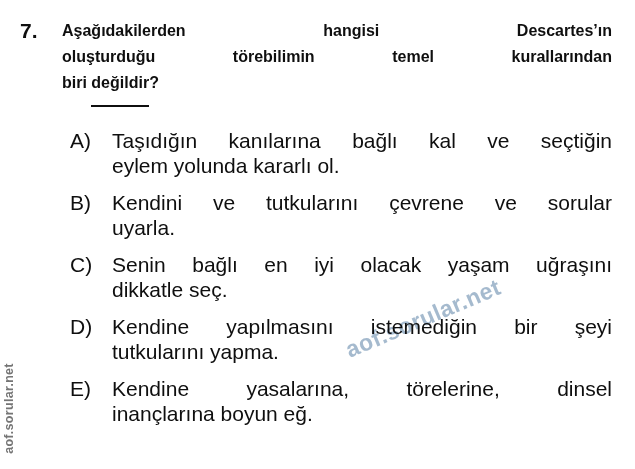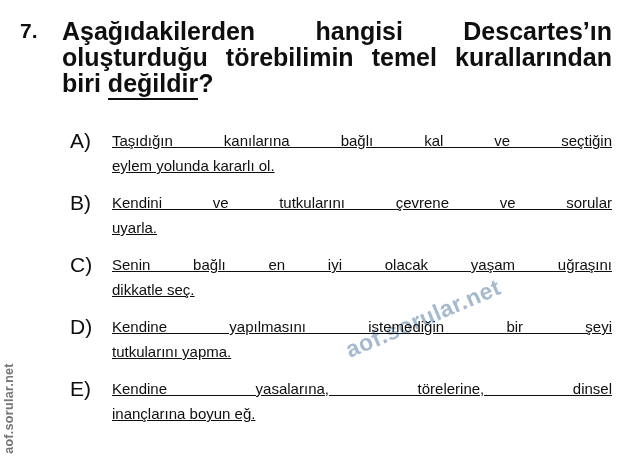--- a/index.html
+++ b/index.html
@@ -55,50 +55,49 @@
   .q-num {
     flex: 0 0 42px;
     width: 42px;
     font-size: 21px;
     font-weight: bold;
     line-height: 26px;
   }
   .q-text {
     flex: 0 0 550px;
     width: 550px;
-    font-size: 25px;
+    font-size: 16px;
     font-weight: bold;
     line-height: 26px;
   }
   .just {
     text-align: justify;
     text-align-last: justify;
   }
   .underlined {
     border-bottom: 2px solid #0f0f0f;
-    padding-bottom: 1px;
+    padding-bottom: 14px;
   }
 
   .options { margin: 32px 0 0 70px; }
   .option {
     display: flex;
     margin-bottom: 12px;
   }
   .opt-letter {
     flex: 0 0 42px;
     width: 42px;
     font-size: 21px;
     line-height: 25px;
   }
   .opt-text {
     flex: 0 0 500px;
     width: 500px;
-    font-size: 15px;
+    font-size: 21px;
     line-height: 25px;
-    text-decoration: underline;
   }
 </style>
 </head>
 <body>
 
 <div class="wm wm-diag">aof.sorular.net</div>
 <div class="wm wm-left">aof.sorular.net</div>
 
 <div class="content">
 

